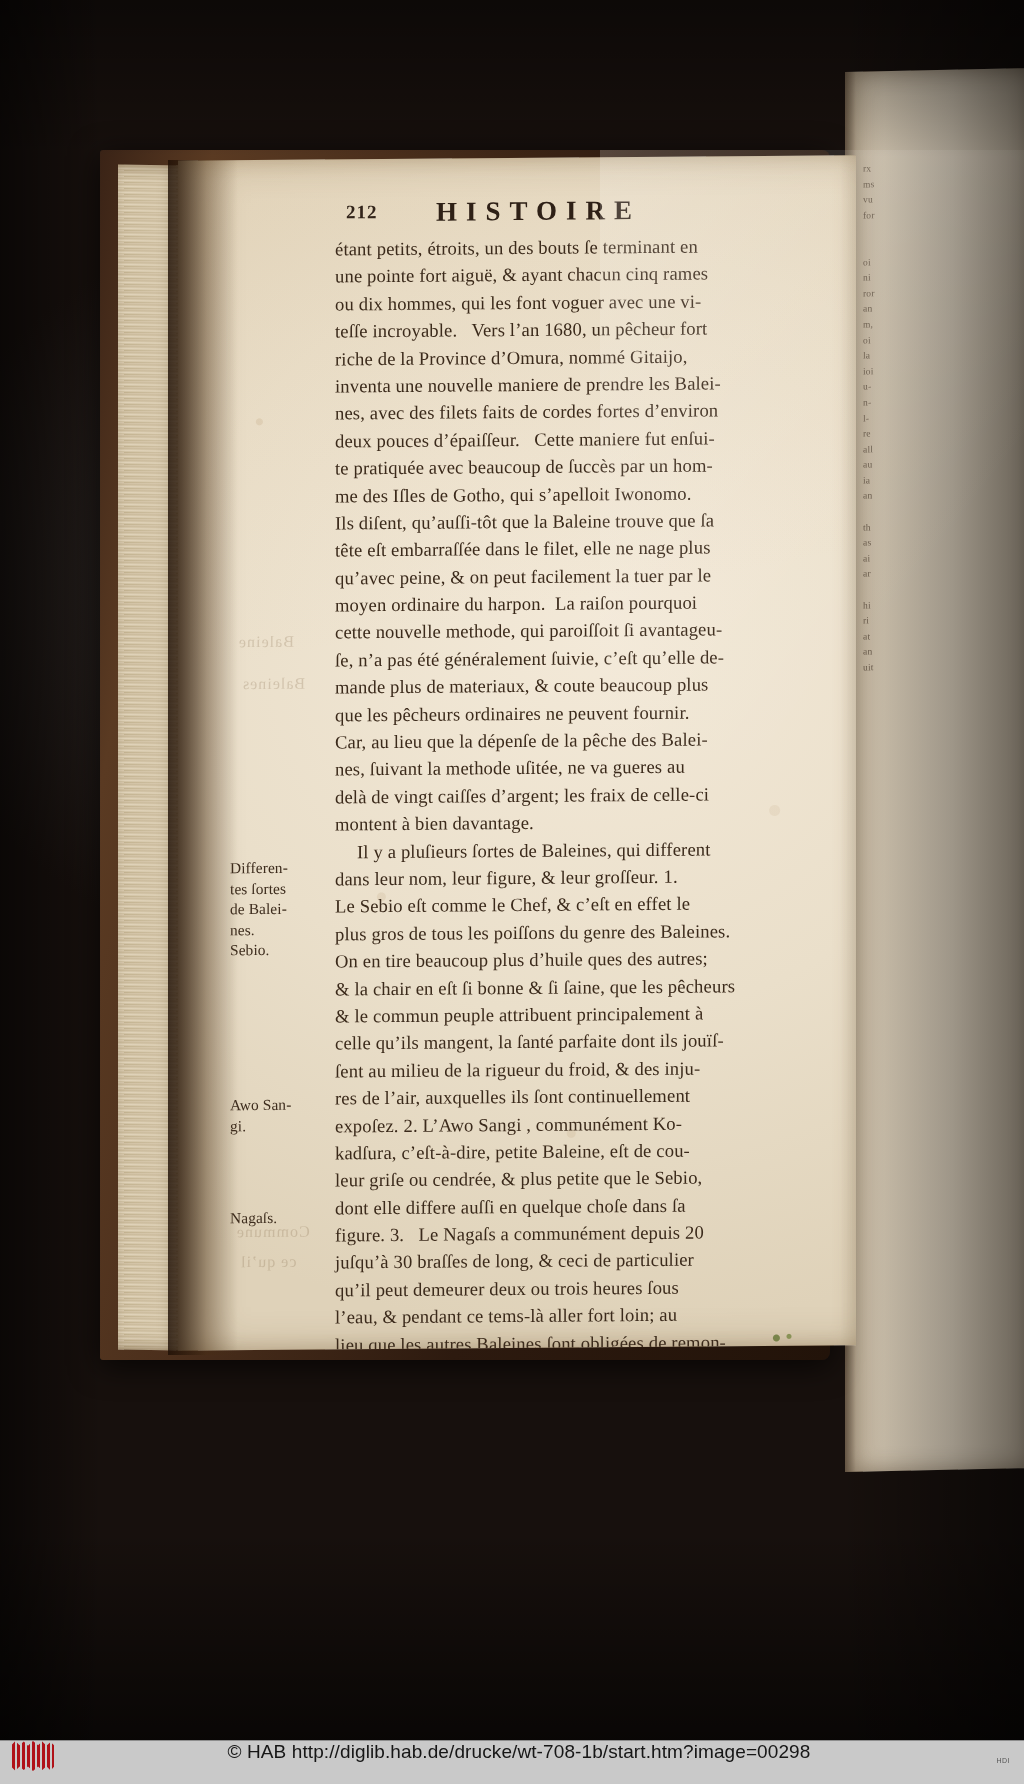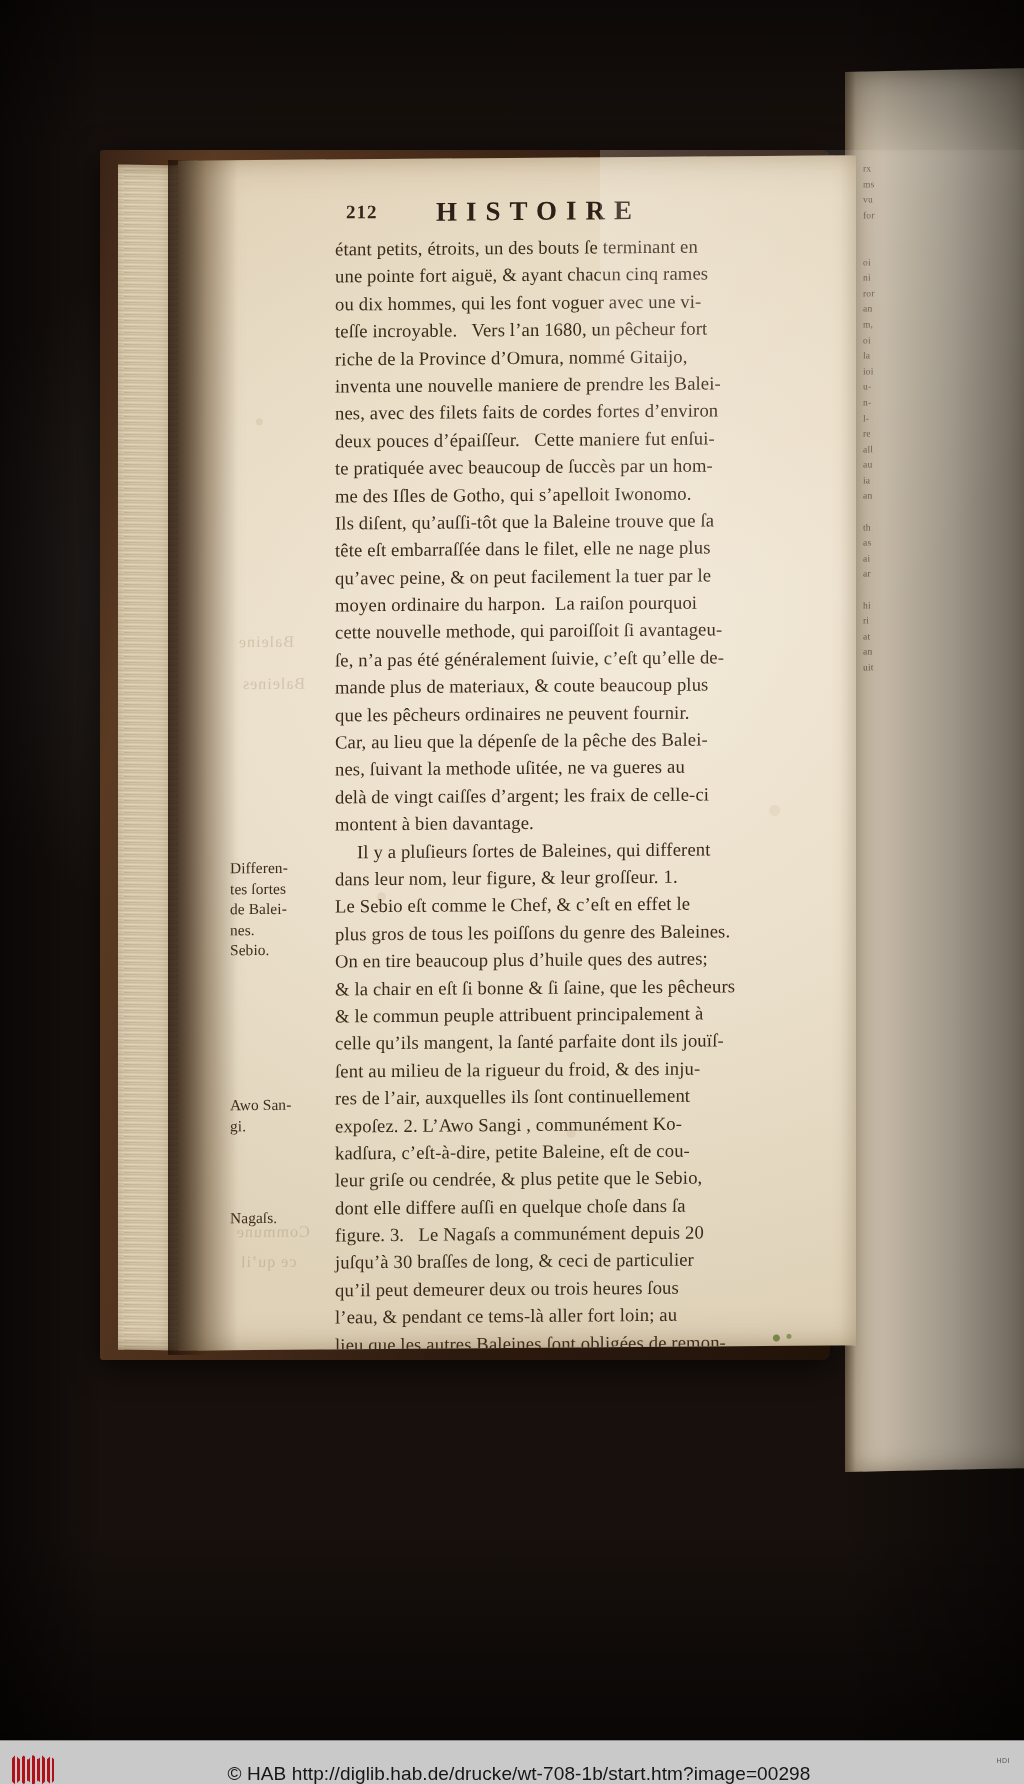--- a/index.html
+++ b/index.html
@@ -223,21 +223,21 @@
   
   #footer-bar {
     position: absolute;
     left: 0;
     top: 1740px;
     width: 1024px;
     height: 44px;
     background: #c9c9c9;
     border-top: 1px solid #8d8d8d;
     display: flex;
-    align-items: flex-end;
+    align-items: flex-start;
   }
   #hab-logo {
     width: 42px;
     height: 30px;
     margin-left: 12px;
     flex: 0 0 auto;
     background: repeating-linear-gradient(90deg,
        #b01118 0px, #b01118 3px, #c9c9c9 3px, #c9c9c9 5px);
     clip-path: polygon(0 12%, 8% 0, 18% 14%, 28% 2%, 38% 16%, 50% 0, 62% 14%,
                        72% 2%, 82% 16%, 92% 3%, 100% 14%,

